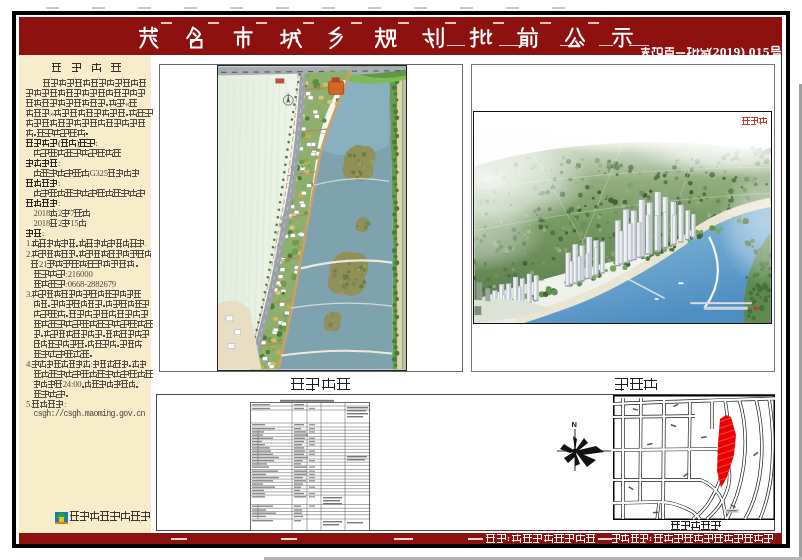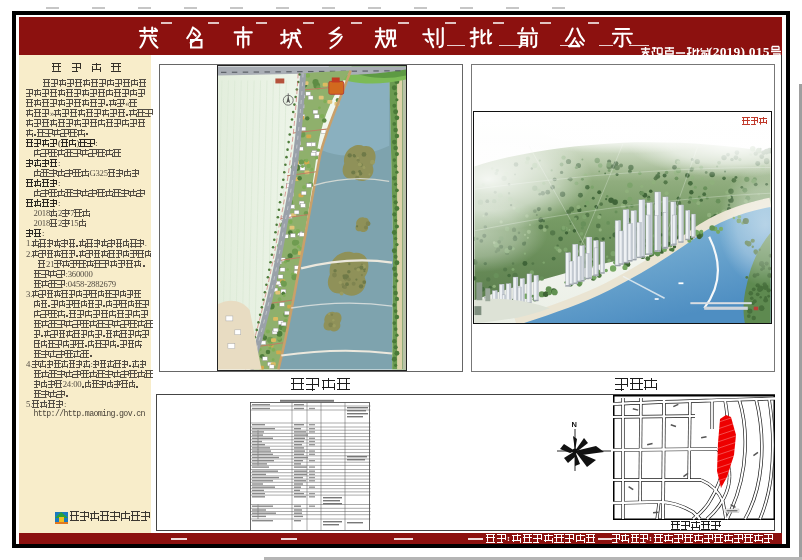--- a/index.html
+++ b/index.html
@@ -197,36 +197,36 @@
 <div class="fz" style="left:26px;top:159.0px;color:#2b2722"><i class="n2"></i><i class="n3"></i><i class="n2"></i><i class=""></i><b>:</b></div>
 <div class="fz" style="left:33.5px;top:169.1px;color:#554f46"><i class="n3"></i><i class=""></i><i class="n2"></i><i class="n3"></i><i class="n2"></i><i class=""></i><i class="n3"></i><b>G325</b><i class=""></i><i class="n2"></i><i class="n3"></i><i class="n2"></i></div>
 <div class="fz" style="left:26px;top:179.1px;color:#2b2722"><i class=""></i><i class="n3"></i><i class=""></i><i class="n2"></i><b>:</b></div>
 <div class="fz" style="left:33.5px;top:189.2px;color:#554f46"><i class="n3"></i><i class="n2"></i><i class=""></i><i class="n3"></i><i class=""></i><i class="n2"></i><i class="n3"></i><i class="n2"></i><i class=""></i><i class="n3"></i><i class=""></i><i class="n2"></i><i class="n3"></i><i class="n2"></i></div>
 <div class="fz" style="left:26px;top:199.2px;color:#2b2722"><i class=""></i><i class="n3"></i><i class=""></i><i class="n2"></i><b>:</b></div>
 <div class="fz" style="left:33.5px;top:209.2px;color:#554f46"><b>2018</b><i class="n3"></i><b>2</b><i class="n2"></i><b>7</b><i class=""></i><i class="n3"></i></div>
 <div class="fz" style="left:33.5px;top:219.3px;color:#554f46"><b>2018</b><i class=""></i><b>2</b><i class="n2"></i><b>15</b><i class="n3"></i></div>
 <div class="fz" style="left:26px;top:229.3px;color:#2b2722"><i class="n2"></i><i class=""></i><b>:</b></div>
 <div class="fz" style="left:26px;top:239.4px;color:#554f46"><b>1.</b><i class="n3" style="width:6.6px"></i><i class="" style="width:6.6px"></i><i class="n2" style="width:6.6px"></i><i class="n3" style="width:6.6px"></i><i class="n2" style="width:6.6px"></i><i class="" style="width:6.6px"></i><s></s><i class="n3" style="width:6.6px"></i><i class="" style="width:6.6px"></i><i class="n2" style="width:6.6px"></i><i class="n3" style="width:6.6px"></i><i class="n2" style="width:6.6px"></i><i class="" style="width:6.6px"></i><i class="n3" style="width:6.6px"></i><i class="" style="width:6.6px"></i><i class="n2" style="width:6.6px"></i><b>.</b></div>
 <div class="fz" style="left:26px;top:249.5px;color:#554f46"><b>2.</b><i class="n3" style="width:6.6px"></i><i class="n2" style="width:6.6px"></i><i class="" style="width:6.6px"></i><i class="n3" style="width:6.6px"></i><i class="" style="width:6.6px"></i><i class="n2" style="width:6.6px"></i><s></s><i class="n3" style="width:6.6px"></i><i class="n2" style="width:6.6px"></i><i class="" style="width:6.6px"></i><i class="n3" style="width:6.6px"></i><i class="" style="width:6.6px"></i><i class="n2" style="width:6.6px"></i><i class="n3" style="width:6.6px"></i><i class="n2" style="width:6.6px"></i><i class="" style="width:6.6px"></i><i class="n3" style="width:6.6px"></i></div>
-<div class="fz" style="left:38px;top:259.5px;color:#554f46"><i class=""></i><b>21</b><i class="n2"></i><i class="n3"></i><i class="n2"></i><i class=""></i><i class="n3"></i><i class=""></i><i class="n2"></i><i class="n3"></i><i class="n2"></i><i class=""></i><i class="n3"></i><s></s></div>
-<div class="fz" style="left:33.5px;top:269.6px;color:#554f46"><i class=""></i><i class="n2"></i><i class="n3"></i><i class="n2"></i><b>:</b><b>360000</b></div>
-<div class="fz" style="left:33.5px;top:279.6px;color:#554f46"><i class=""></i><i class="n3"></i><i class=""></i><i class="n2"></i><b>:</b><b>0458-2882679</b></div>
+<div class="fz" style="left:31px;top:259.5px;color:#554f46"><i class=""></i><b>21</b><i class="n2"></i><i class="n3"></i><i class="n2"></i><i class=""></i><i class="n3"></i><i class=""></i><i class="n2"></i><i class="n3"></i><i class="n2"></i><i class=""></i><i class="n3"></i><s></s></div>
+<div class="fz" style="left:33.5px;top:269.6px;color:#554f46"><i class=""></i><i class="n2"></i><i class="n3"></i><i class="n2"></i><b>:</b><b>216000</b></div>
+<div class="fz" style="left:33.5px;top:279.6px;color:#554f46"><i class=""></i><i class="n3"></i><i class=""></i><i class="n2"></i><b>:</b><b>0668-2882679</b></div>
 <div class="fz" style="left:26px;top:289.6px;color:#554f46"><b>3.</b><i class="n3" style="width:6.6px"></i><i class="n2" style="width:6.6px"></i><i class="" style="width:6.6px"></i><i class="n3" style="width:6.6px"></i><i class="" style="width:6.6px"></i><i class="n2" style="width:6.6px"></i><i class="n3" style="width:6.6px"></i><i class="n2" style="width:6.6px"></i><i class="" style="width:6.6px"></i><i class="n3" style="width:6.6px"></i><i class="" style="width:6.6px"></i><i class="n2" style="width:6.6px"></i><i class="n3" style="width:6.6px"></i><i class="n2" style="width:6.6px"></i><i class="" style="width:6.6px"></i></div>
 <div class="fz" style="left:33.5px;top:299.7px;color:#554f46"><i class="n3" style="width:6.6px"></i><i class="" style="width:6.6px"></i><s></s><i class="n2" style="width:6.6px"></i><i class="n3" style="width:6.6px"></i><i class="n2" style="width:6.6px"></i><i class="" style="width:6.6px"></i><i class="n3" style="width:6.6px"></i><i class="" style="width:6.6px"></i><i class="n2" style="width:6.6px"></i><s></s><i class="n3" style="width:6.6px"></i><i class="n2" style="width:6.6px"></i><i class="" style="width:6.6px"></i><i class="n3" style="width:6.6px"></i><i class="" style="width:6.6px"></i><i class="n2" style="width:6.6px"></i></div>
 <div class="fz" style="left:33.5px;top:309.8px;color:#554f46"><i class="n3"></i><i class="n2"></i><i class=""></i><i class="n3"></i><s></s><i class=""></i><i class="n2"></i><i class="n3"></i><i class="n2"></i><i class=""></i><i class="n3"></i><i class=""></i><i class="n2"></i><i class="n3"></i><i class="n2"></i></div>
 <div class="fz" style="left:33.5px;top:319.8px;color:#554f46"><i class=""></i><i class="n3"></i><i class=""></i><i class="n2"></i><i class="n3"></i><i class="n2"></i><i class=""></i><i class="n3"></i><i class=""></i><i class="n2"></i><i class="n3"></i><i class="n2"></i><i class=""></i><i class="n3"></i><i class=""></i></div>
 <div class="fz" style="left:33.5px;top:329.9px;color:#554f46"><i class="n2" style="width:6.6px"></i><s></s><i class="n3" style="width:6.6px"></i><i class="n2" style="width:6.6px"></i><i class="" style="width:6.6px"></i><i class="n3" style="width:6.6px"></i><i class="" style="width:6.6px"></i><i class="n2" style="width:6.6px"></i><i class="n3" style="width:6.6px"></i><i class="n2" style="width:6.6px"></i><s></s><i class="" style="width:6.6px"></i><i class="n3" style="width:6.6px"></i><i class="" style="width:6.6px"></i><i class="n2" style="width:6.6px"></i><i class="n3" style="width:6.6px"></i><i class="n2" style="width:6.6px"></i></div>
 <div class="fz" style="left:33.5px;top:339.9px;color:#554f46"><i class="" style="width:6.6px"></i><i class="n3" style="width:6.6px"></i><i class="" style="width:6.6px"></i><i class="n2" style="width:6.6px"></i><i class="n3" style="width:6.6px"></i><i class="n2" style="width:6.6px"></i><i class="" style="width:6.6px"></i><s></s><i class="n3" style="width:6.6px"></i><i class="" style="width:6.6px"></i><i class="n2" style="width:6.6px"></i><i class="n3" style="width:6.6px"></i><s></s><i class="n2" style="width:6.6px"></i><i class="" style="width:6.6px"></i><i class="n3" style="width:6.6px"></i></div>
 <div class="fz" style="left:33.5px;top:350.0px;color:#554f46"><i class=""></i><i class="n2"></i><i class="n3"></i><i class="n2"></i><i class=""></i><i class="n3"></i><i class=""></i><u></u></div>
 <div class="fz" style="left:26px;top:360.0px;color:#554f46"><b>4.</b><i class="n2" style="width:6.6px"></i><i class="n3" style="width:6.6px"></i><i class="n2" style="width:6.6px"></i><i class="" style="width:6.6px"></i><i class="n3" style="width:6.6px"></i><i class="" style="width:6.6px"></i><i class="n2" style="width:6.6px"></i><i class="n3" style="width:6.6px"></i><b>:</b><i class="n2" style="width:6.6px"></i><i class="" style="width:6.6px"></i><i class="n3" style="width:6.6px"></i><i class="" style="width:6.6px"></i><i class="n2" style="width:6.6px"></i><u></u><i class="n3" style="width:6.6px"></i><i class="n2" style="width:6.6px"></i></div>
 <div class="fz" style="left:33.5px;top:370.1px;color:#554f46"><i class=""></i><i class="n3"></i><i class=""></i><i class="n2"></i><i class="n3"></i><i class="n2"></i><i class=""></i><i class="n3"></i><i class=""></i><i class="n2"></i><i class="n3"></i><i class="n2"></i><i class=""></i><i class="n3"></i><i class=""></i></div>
 <div class="fz" style="left:33.5px;top:380.1px;color:#554f46"><i class="n2" style="width:6.6px"></i><i class="n3" style="width:6.6px"></i><i class="n2" style="width:6.6px"></i><i class="" style="width:6.6px"></i><b>24:00</b><s></s><i class="n3" style="width:6.6px"></i><i class="" style="width:6.6px"></i><i class="n2" style="width:6.6px"></i><i class="n3" style="width:6.6px"></i><i class="n2" style="width:6.6px"></i><i class="" style="width:6.6px"></i><i class="n3" style="width:6.6px"></i><s></s></div>
 <div class="fz" style="left:33.5px;top:390.1px;color:#554f46"><i class=""></i><i class="n2"></i><i class="n3"></i><i class="n2"></i><u></u></div>
 <div class="fz" style="left:26px;top:400.2px;color:#554f46"><b>5.</b><i class=""></i><i class="n3"></i><i class=""></i><i class="n2"></i><b>:</b></div>
-<div class="abs" style="left:33.5px;top:409.2px;font:8.3px 'Liberation Mono',monospace;color:#4a443a;letter-spacing:-.7px">http://http.maoming.gov.cn</div>
+<div class="abs" style="left:33.5px;top:409.2px;font:8.3px 'Liberation Mono',monospace;color:#4a443a;letter-spacing:-.7px">csgh://csgh.maoming.gov.cn</div>
 <svg class="abs" style="left:55px;top:509.5px" width="13" height="14" viewBox="0 0 13 14">
 <rect x="0" y="2" width="13" height="11" fill="#1a7ac0"></rect>
 <path d="M0 8 L6 2 L13 8 Z" fill="#2aa13a"></path>
 <rect x="4" y="7" width="5" height="6" fill="#f0c020"></rect>
 <rect x="0" y="12" width="13" height="2" fill="#e07820"></rect>
 </svg>
 <div class="fz" style="left:69.5px;top:511px;color:#3c3831"><i class="" style="width:9.3px;height:10px"></i></div>
     <div class="fz" style="left:79.7px;top:511px;color:#3c3831"><i class="n2" style="width:9.3px;height:10px"></i></div>
     <div class="fz" style="left:89.9px;top:511px;color:#3c3831"><i class="n3" style="width:9.3px;height:10px"></i></div>
     <div class="fz" style="left:100.1px;top:511px;color:#3c3831"><i class="" style="width:9.3px;height:10px"></i></div>

